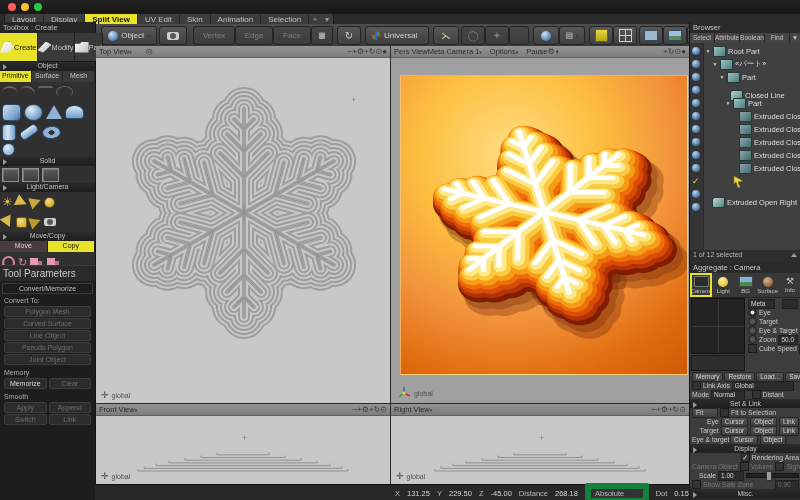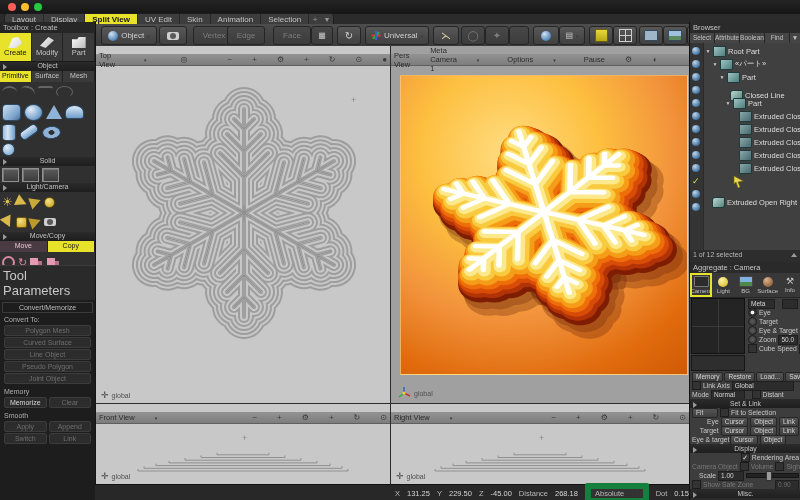--- a/index.html
+++ b/index.html
@@ -35,21 +35,21 @@
   .axis-ico i{position:absolute;left:4px;top:0;width:2px;height:9px;}
   .grid-y{width:11px;height:11px;background:linear-gradient(#e8d83a,#b9a718);border:1px solid #6b600e;}
   .grid-w{width:11px;height:11px;border:1px solid #cfcfcf;background:
       linear-gradient(#0000 45%,#cfcfcf 45% 55%,#0000 55%),linear-gradient(90deg,#0000 45%,#cfcfcf 45% 55%,#0000 55%);}
   .panel-ico{width:12px;height:9px;background:#9fb6c9;border:1px solid #33495c;border-radius:1px;}
   .glyph{font-size:10px;color:#cfcfcf;}
   
   #toolbox{left:0;top:22px;width:95px;height:243px;background:#303030;border-right:1px solid #141414;}
   .tbx-header{height:9px;font-size:7.5px;color:#bdbdbd;padding:1px 3px;background:#262626;}
   .tbx-tabs{display:flex;height:28px;border-bottom:1px solid #1a1a1a;}
-  .tbx-tab{flex:1;display:flex;flex-direction:column;align-items:center;justify-content:center;font-size:7.5px;color:#c4c4c4;background:#3a3a3a;border-right:1px solid #222;}
+  .tbx-tab{flex:1;display:flex;align-items:center;justify-content:center;font-size:7.5px;color:#c4c4c4;background:#3a3a3a;border-right:1px solid #222;}
   .tbx-tab.active{background:#e8e32a;color:#141414;}
   .tbx-tab .nib{width:14px;height:11px;background:linear-gradient(135deg,#fdfdfd,#b9b9b9);clip-path:polygon(0 100%,30% 10%,70% 0,100% 55%,55% 100%);}
   .tbx-tab.active .nib{background:linear-gradient(135deg,#fff,#d9d9d9);outline:1px solid #555;}
   .sec-bar{height:9px;background:linear-gradient(#2a2a2a,#1e1e1e);font-size:7px;color:#c0c0c0;text-align:center;position:relative;}
   .sec-bar i{position:absolute;left:3px;top:2px;width:0;height:0;border-left:4px solid #9a9a9a;border-top:3px solid #0000;border-bottom:3px solid #0000;}
   .sub-tabs{display:flex;height:11px;}
   .sub-tab{flex:1;font-size:7px;text-align:center;padding-top:1px;color:#c4c4c4;background:#3a3a3a;border-right:1px solid #232323;}
   .sub-tab.active{background:#e8e32a;color:#141414;}
   .ico-row{display:flex;height:20px;align-items:center;padding-left:2px;gap:3px;}
   .p-ico{width:17px;height:15px;}
@@ -69,31 +69,31 @@
   .litb{width:9px;height:9px;border-radius:50%;background:radial-gradient(circle at 35% 30%,#f4e08a,#c9a018);border:1px solid #6e570c;}
   .mv-tabs{display:flex;height:11px;}
   .mv-tab{flex:1;font-size:7px;text-align:center;padding-top:1px;background:#4a3a42;color:#e4c4d2;border-right:1px solid #232323;}
   .mv-tab.active{background:#e8e32a;color:#141414;}
   .mag-p{width:9px;height:9px;border:2px solid #d889a2;border-radius:50%;position:relative;}
   .mag-p:after{content:"";position:absolute;left:8px;top:8px;width:6px;height:2px;background:#d889a2;transform:rotate(45deg);}
   .rot-p{font-size:11px;color:#d889a2;line-height:1;}
   .blk-p{width:8px;height:8px;background:#e39ab2;box-shadow:4px 3px 0 #b96f8b;}
   
   #toolparams{left:0;top:265px;width:95px;height:235px;background:#1d1d1d;border-right:1px solid #141414;border-top:1px solid #3a3a3a;}
-  .tp-header{font-size:13px;color:#c9c9c9;padding:2px 3px;background:#2a2a2a;}
+  .tp-header{font-size:10px;color:#c9c9c9;padding:2px 3px;background:#2a2a2a;}
   .tp-group{font-size:7px;color:#bdbdbd;text-align:center;border:1px solid #3a3a3a;margin:2px 2px 0;padding:1px 0;}
   .tp-label{font-size:7px;color:#b0b0b0;padding:3px 4px 1px;}
   .tp-btn{display:block;margin:1px 4px;height:9px;font-size:7px;text-align:center;color:#6e6e6e;background:#2c2c2c;border:1px solid #3c3c3c;border-radius:2px;line-height:9px;}
   .tp-btn.on{color:#d8d8d8;}
   .tp-row{display:flex;gap:2px;margin:1px 4px;}
   .tp-row .tp-btn{flex:1;margin:0;}
   
   .vp{background:#c8c8c8;overflow:hidden;}
   .vp-head{position:absolute;left:0;top:0;right:0;height:11px;background:linear-gradient(#939393,#7d7d7d);border-bottom:1px solid #5f5f5f;
-       font-size:7.5px;color:#2c2c2c;display:flex;align-items:center;padding:0 3px;gap:20px;margin-top:8px;}
+       font-size:7.5px;color:#2c2c2c;display:flex;align-items:center;padding:0 3px;gap:0;}
   .vp-head .spacer{flex:1;}
   .vc{font-size:8px;color:#3a3a3a;line-height:1;}
   .caret{font-size:5px;color:#3a3a3a;}
   .global-tag{position:absolute;font-size:7px;color:#4f4f4f;display:flex;gap:3px;align-items:center;}
   .gz-cross{color:#3d3d3d;font-size:9px;line-height:1;}
   .cross-mark{position:absolute;color:#8a8a8a;font-size:9px;line-height:1;}
   #render-area{position:absolute;left:9px;top:29px;width:286px;height:298px;border:1px solid rgba(255,245,180,.55);
        background:radial-gradient(circle at 38% 26%,#ffdd82 0%,#fdbf3f 32%,#f2933c 58%,#e06a0c 82%,#cf5a06 100%);}
   
   #statusbar{left:95px;top:484px;width:594px;height:16px;background:#282828;border-top:1px solid #111;display:flex;align-items:center;font-size:7.5px;color:#b8b8b8;gap:7px;}
@@ -171,21 +171,21 @@
         <span class="sphere-b"></span>
         <span>Object</span>
         <span class="caret">▾</span>
       </div>
     <div class="tb-btn" style="left:64px;width:26px">
         <span class="cam-ico"></span>
       </div>
     <div class="tb-btn gray" style="left:98px;width:40px">
         <span>Vertex</span>
       </div>
-    <div class="tb-btn gray" style="left:132px;width:36px">
+    <div class="tb-btn gray" style="left:140px;width:36px">
         <span>Edge</span>
       </div>
     <div class="tb-btn gray" style="left:178px;width:36px">
         <span>Face</span>
       </div>
     <div class="tb-btn gray" style="left:216px;width:20px">
         <span class="glyph" style="font-size:8px">▦</span>
       </div>
     <div class="tb-btn" style="left:242px;width:22px">
         <span class="glyph">↻</span>

